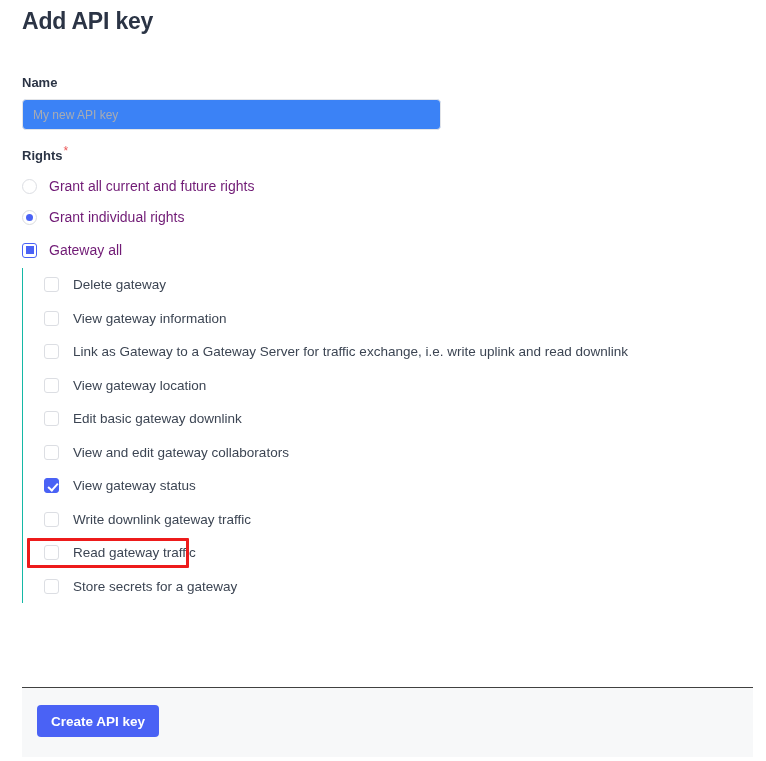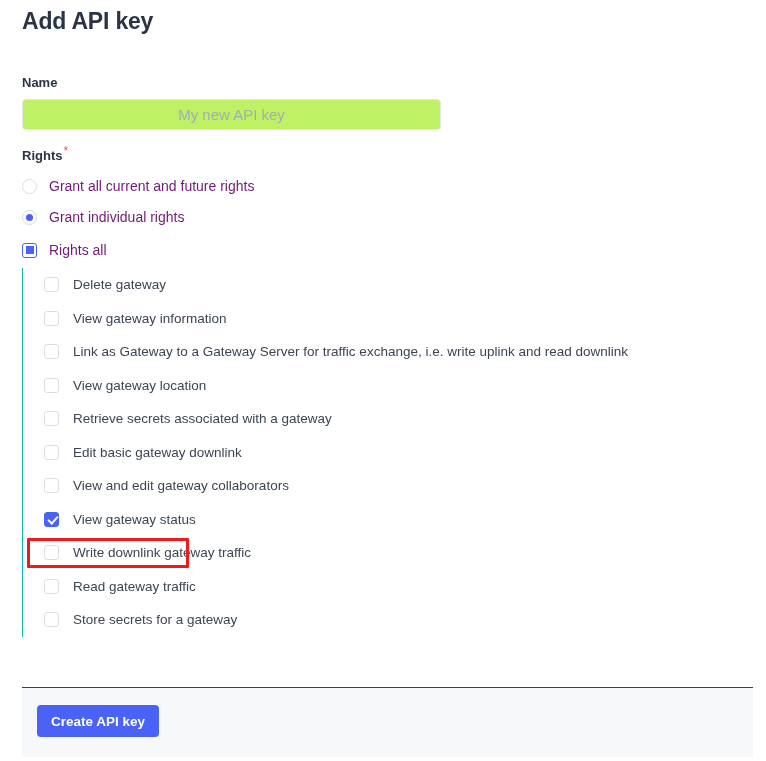--- a/index.html
+++ b/index.html
@@ -44,27 +44,26 @@
   }
   .text-input {
     position: absolute;
     left: 22px;
     top: 99px;
     width: 419px;
     height: 31px;
     box-sizing: border-box;
     border: 1px solid #e2e4e8;
     border-radius: 4px;
-    background: #bef264;
+    background: #3b82f6;
     padding: 0 10px;
     font-family: "Liberation Sans", sans-serif;
-    font-size: 15px;
+    font-size: 12px;
     color: #2b3445;
     outline: none;
-    text-align: center;
   }
   .text-input::placeholder {
     color: #a7abb3;
   }
 
   
   .rights-label {
     position: absolute;
     left: 22px;
     top: 148px;
@@ -249,21 +248,21 @@
     <span class="ctrl-label">Grant all current and future rights</span>
   </div>
 
   <div class="radio-row r2">
     <span class="radio checked"></span>
     <span class="ctrl-label">Grant individual rights</span>
   </div>
 
   <div class="selectall-row">
     <span class="cb indeterminate"></span>
-    <span class="ctrl-label">Rights all</span>
+    <span class="ctrl-label">Gateway all</span>
   </div>
 
   <div class="rights-list">
 
     <div class="right-row">
       <span class="cb"></span>
       <span class="ctrl-label">Delete gateway</span>
     </div>
 
     <div class="right-row">
@@ -274,24 +273,20 @@
     <div class="right-row">
       <span class="cb"></span>
       <span class="ctrl-label">Link as Gateway to a Gateway Server for traffic exchange, i.e. write uplink and read downlink</span>
     </div>
 
     <div class="right-row">
       <span class="cb"></span>
       <span class="ctrl-label">View gateway location</span>
     </div>
 
-    <div class="right-row">
-      <span class="cb"></span>
-      <span class="ctrl-label">Retrieve secrets associated with a gateway</span>
-    </div>
 
 
     <div class="right-row">
       <span class="cb"></span>
       <span class="ctrl-label">Edit basic gateway downlink</span>
     </div>
 
     <div class="right-row">
       <span class="cb"></span>
       <span class="ctrl-label">View and edit gateway collaborators</span>

